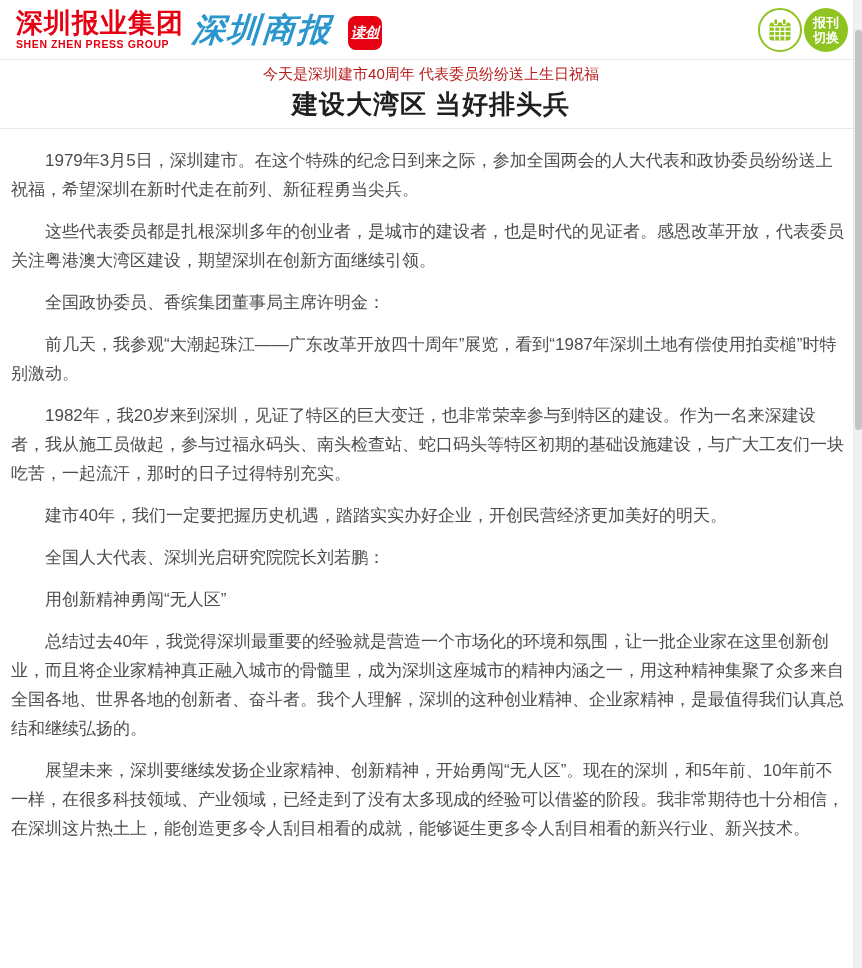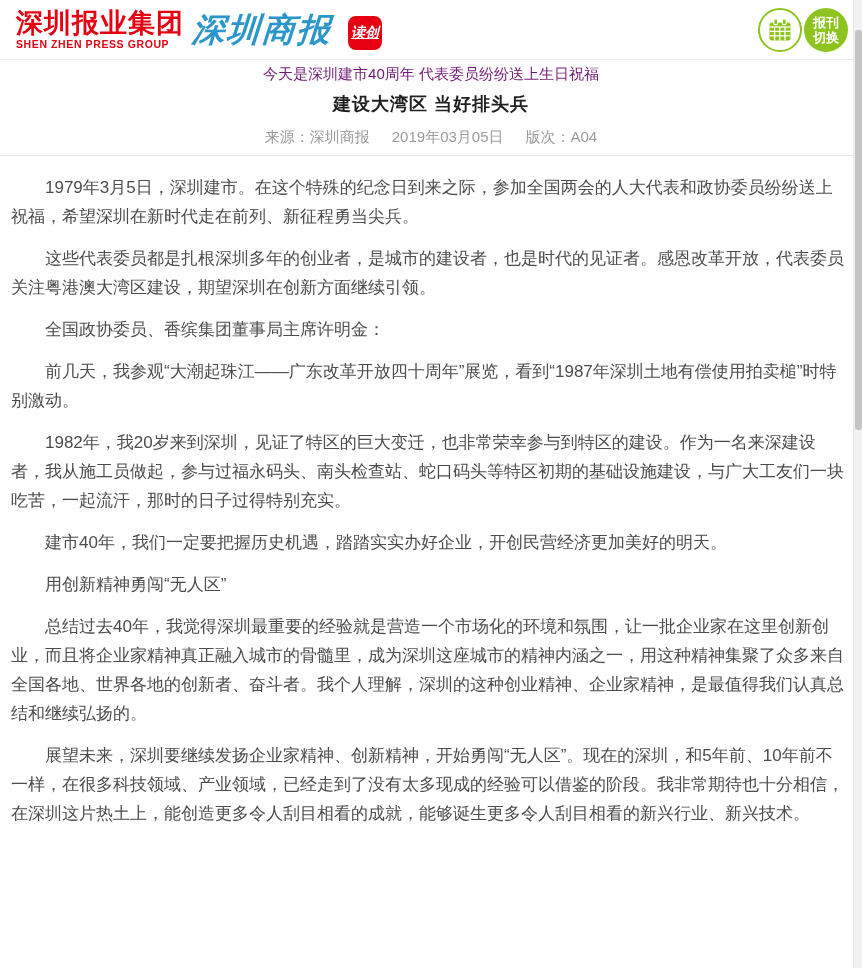--- a/index.html
+++ b/index.html
@@ -58,29 +58,29 @@
     color: #fff; font-weight: bold; font-size: 13px; line-height: 15px;
     display: flex; flex-direction: column; align-items: center; justify-content: center;
     font-family: "Liberation Sans", sans-serif;
     padding: 0;
   }
 
   
   .kicker {
     margin-top: 5px;
     text-align: center;
-    color: #701a75;
+    color: #b91c1c;
     font-size: 15px;
     line-height: 18px;
   }
   .title {
     margin-top: 6px;
     text-align: center;
     color: #1f1f1f;
-    font-size: 18px;
+    font-size: 26px;
     font-weight: bold;
     line-height: 30px;
     letter-spacing: 1px;
   }
   .meta {
     margin-top: 9px;
     text-align: center;
     color: #9b9b9b;
     font-size: 15px;
     line-height: 18px;
@@ -156,35 +156,31 @@
         <span>报刊</span>
         <span>切换</span>
       </button>
     </div>
   </div>
 
   <div class="kicker">今天是深圳建市40周年 代表委员纷纷送上生日祝福</div>
 
   <h1 class="title">建设大湾区 当好排头兵</h1>
 
-  <div class="meta">
-    <span>来源：深圳商报</span>
-    <span>2019年03月05日</span>
-    <span>版次：A04</span>
-  </div>
 
   <hr class="divider">
 
   <div class="body" id="article-body">
       <p>1979年3月5日，深圳建市。在这个特殊的纪念日到来之际，参加全国两会的人大代表和政协委员纷纷送上祝福，希望深圳在新时代走在前列、新征程勇当尖兵。</p>
       <p>这些代表委员都是扎根深圳多年的创业者，是城市的建设者，也是时代的见证者。感恩改革开放，代表委员关注粤港澳大湾区建设，期望深圳在创新方面继续引领。</p>
       <p>全国政协委员、香缤集团董事局主席许明金：</p>
       <p>前几天，我参观“大潮起珠江——广东改革开放四十周年”展览，看到“1987年深圳土地有偿使用拍卖槌”时特别激动。</p>
       <p>1982年，我20岁来到深圳，见证了特区的巨大变迁，也非常荣幸参与到特区的建设。作为一名来深建设者，我从施工员做起，参与过福永码头、南头检查站、蛇口码头等特区初期的基础设施建设，与广大工友们一块吃苦，一起流汗，那时的日子过得特别充实。</p>
       <p>建市40年，我们一定要把握历史机遇，踏踏实实办好企业，开创民营经济更加美好的明天。</p>
+      <p>全国人大代表、深圳光启研究院院长刘若鹏：</p>
       <p>用创新精神勇闯“无人区”</p>
       <p>总结过去40年，我觉得深圳最重要的经验就是营造一个市场化的环境和氛围，让一批企业家在这里创新创业，而且将企业家精神真正融入城市的骨髓里，成为深圳这座城市的精神内涵之一，用这种精神集聚了众多来自全国各地、世界各地的创新者、奋斗者。我个人理解，深圳的这种创业精神、企业家精神，是最值得我们认真总结和继续弘扬的。</p>
       <p>展望未来，深圳要继续发扬企业家精神、创新精神，开始勇闯“无人区”。现在的深圳，和5年前、10年前不一样，在很多科技领域、产业领域，已经走到了没有太多现成的经验可以借鉴的阶段。我非常期待也十分相信，在深圳这片热土上，能创造更多令人刮目相看的成就，能够诞生更多令人刮目相看的新兴行业、新兴技术。</p>
     </div>
 
   <div class="scrollbar">
     <div class="thumb"></div>
   </div>
 
 </div>

